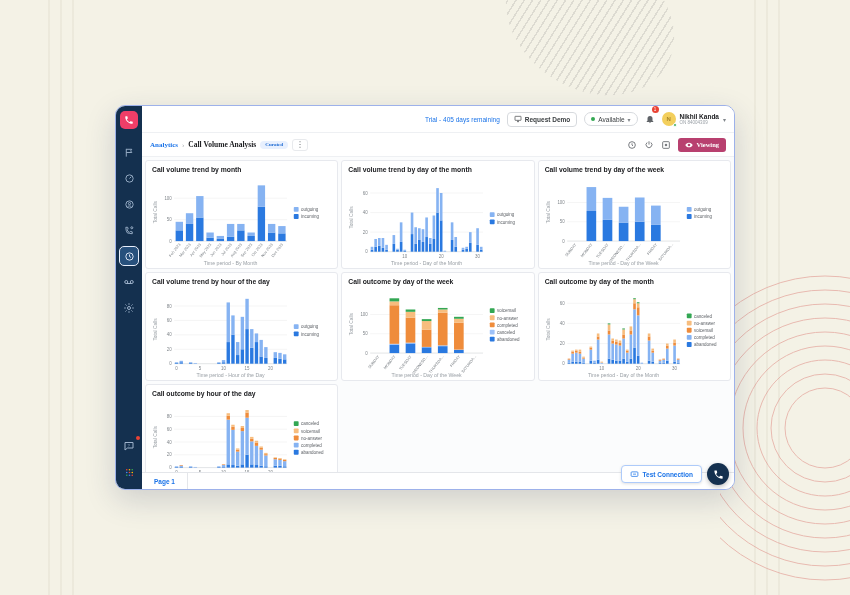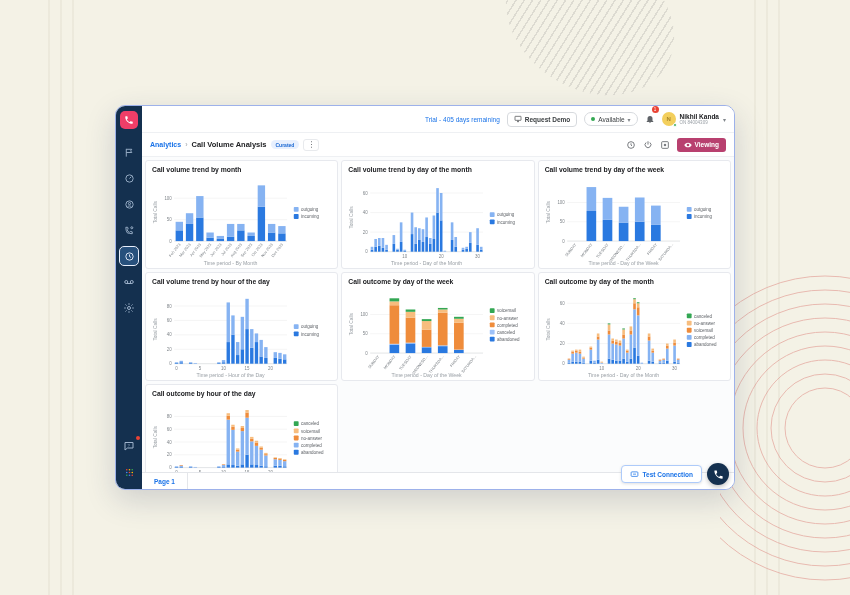--- a/index.html
+++ b/index.html
@@ -49,21 +49,21 @@
     border-radius:4px; color:#fff; font-size:4.5px; display:flex; align-items:center; justify-content:center; }
   .user-chip { display:flex; align-items:center; gap:4px; cursor:pointer; }
   .avatar { position:relative; width:14px; height:14px; border-radius:50%; background:#f3cf5d;
     display:flex; align-items:center; justify-content:center; font-size:6px; color:#a8872a; font-weight:bold; }
   .avatar-status { position:absolute; bottom:-1px; right:-1px; width:4px; height:4px; background:#34a853;
     border-radius:50%; border:1px solid #fff; }
   .user-name { font-size:6.5px; color:#202124; font-weight:bold; line-height:1.2; }
   .user-sub { font-size:4.5px; color:#9aa0a6; }
 
   .subbar { height:24px; display:flex; align-items:center; padding:0 8px; gap:4px;
-    border-bottom:1px solid #eef0f3; background:#fff; }
+    border-bottom:1px solid #eef0f3; background:#fff;font-family:Liberation Serif, serif; }
   .bc-section { color:#1a73e8; font-size:7px; font-weight:bold; cursor:pointer; }
   .bc-sep { color:#9aa0a6; font-size:7px; }
   .bc-page { color:#202124; font-size:7.5px; font-weight:bold; }
   .badge-curated { background:#e8f0fe; color:#1967d2; font-size:5px; font-weight:bold;
     padding:1.5px 5px; border-radius:7px; }
   .kebab { color:#5f6368; font-size:8px; padding:0 3px; border:1px solid #e8eaed; border-radius:3px;
     cursor:pointer; line-height:10px; }
   .subbar-right { margin-left:auto; display:flex; align-items:center; gap:7px; }
   .tool-ic { cursor:pointer; display:flex; }
   .btn-viewing { display:flex; align-items:center; gap:3px; background:#b8406f; color:#fff;

